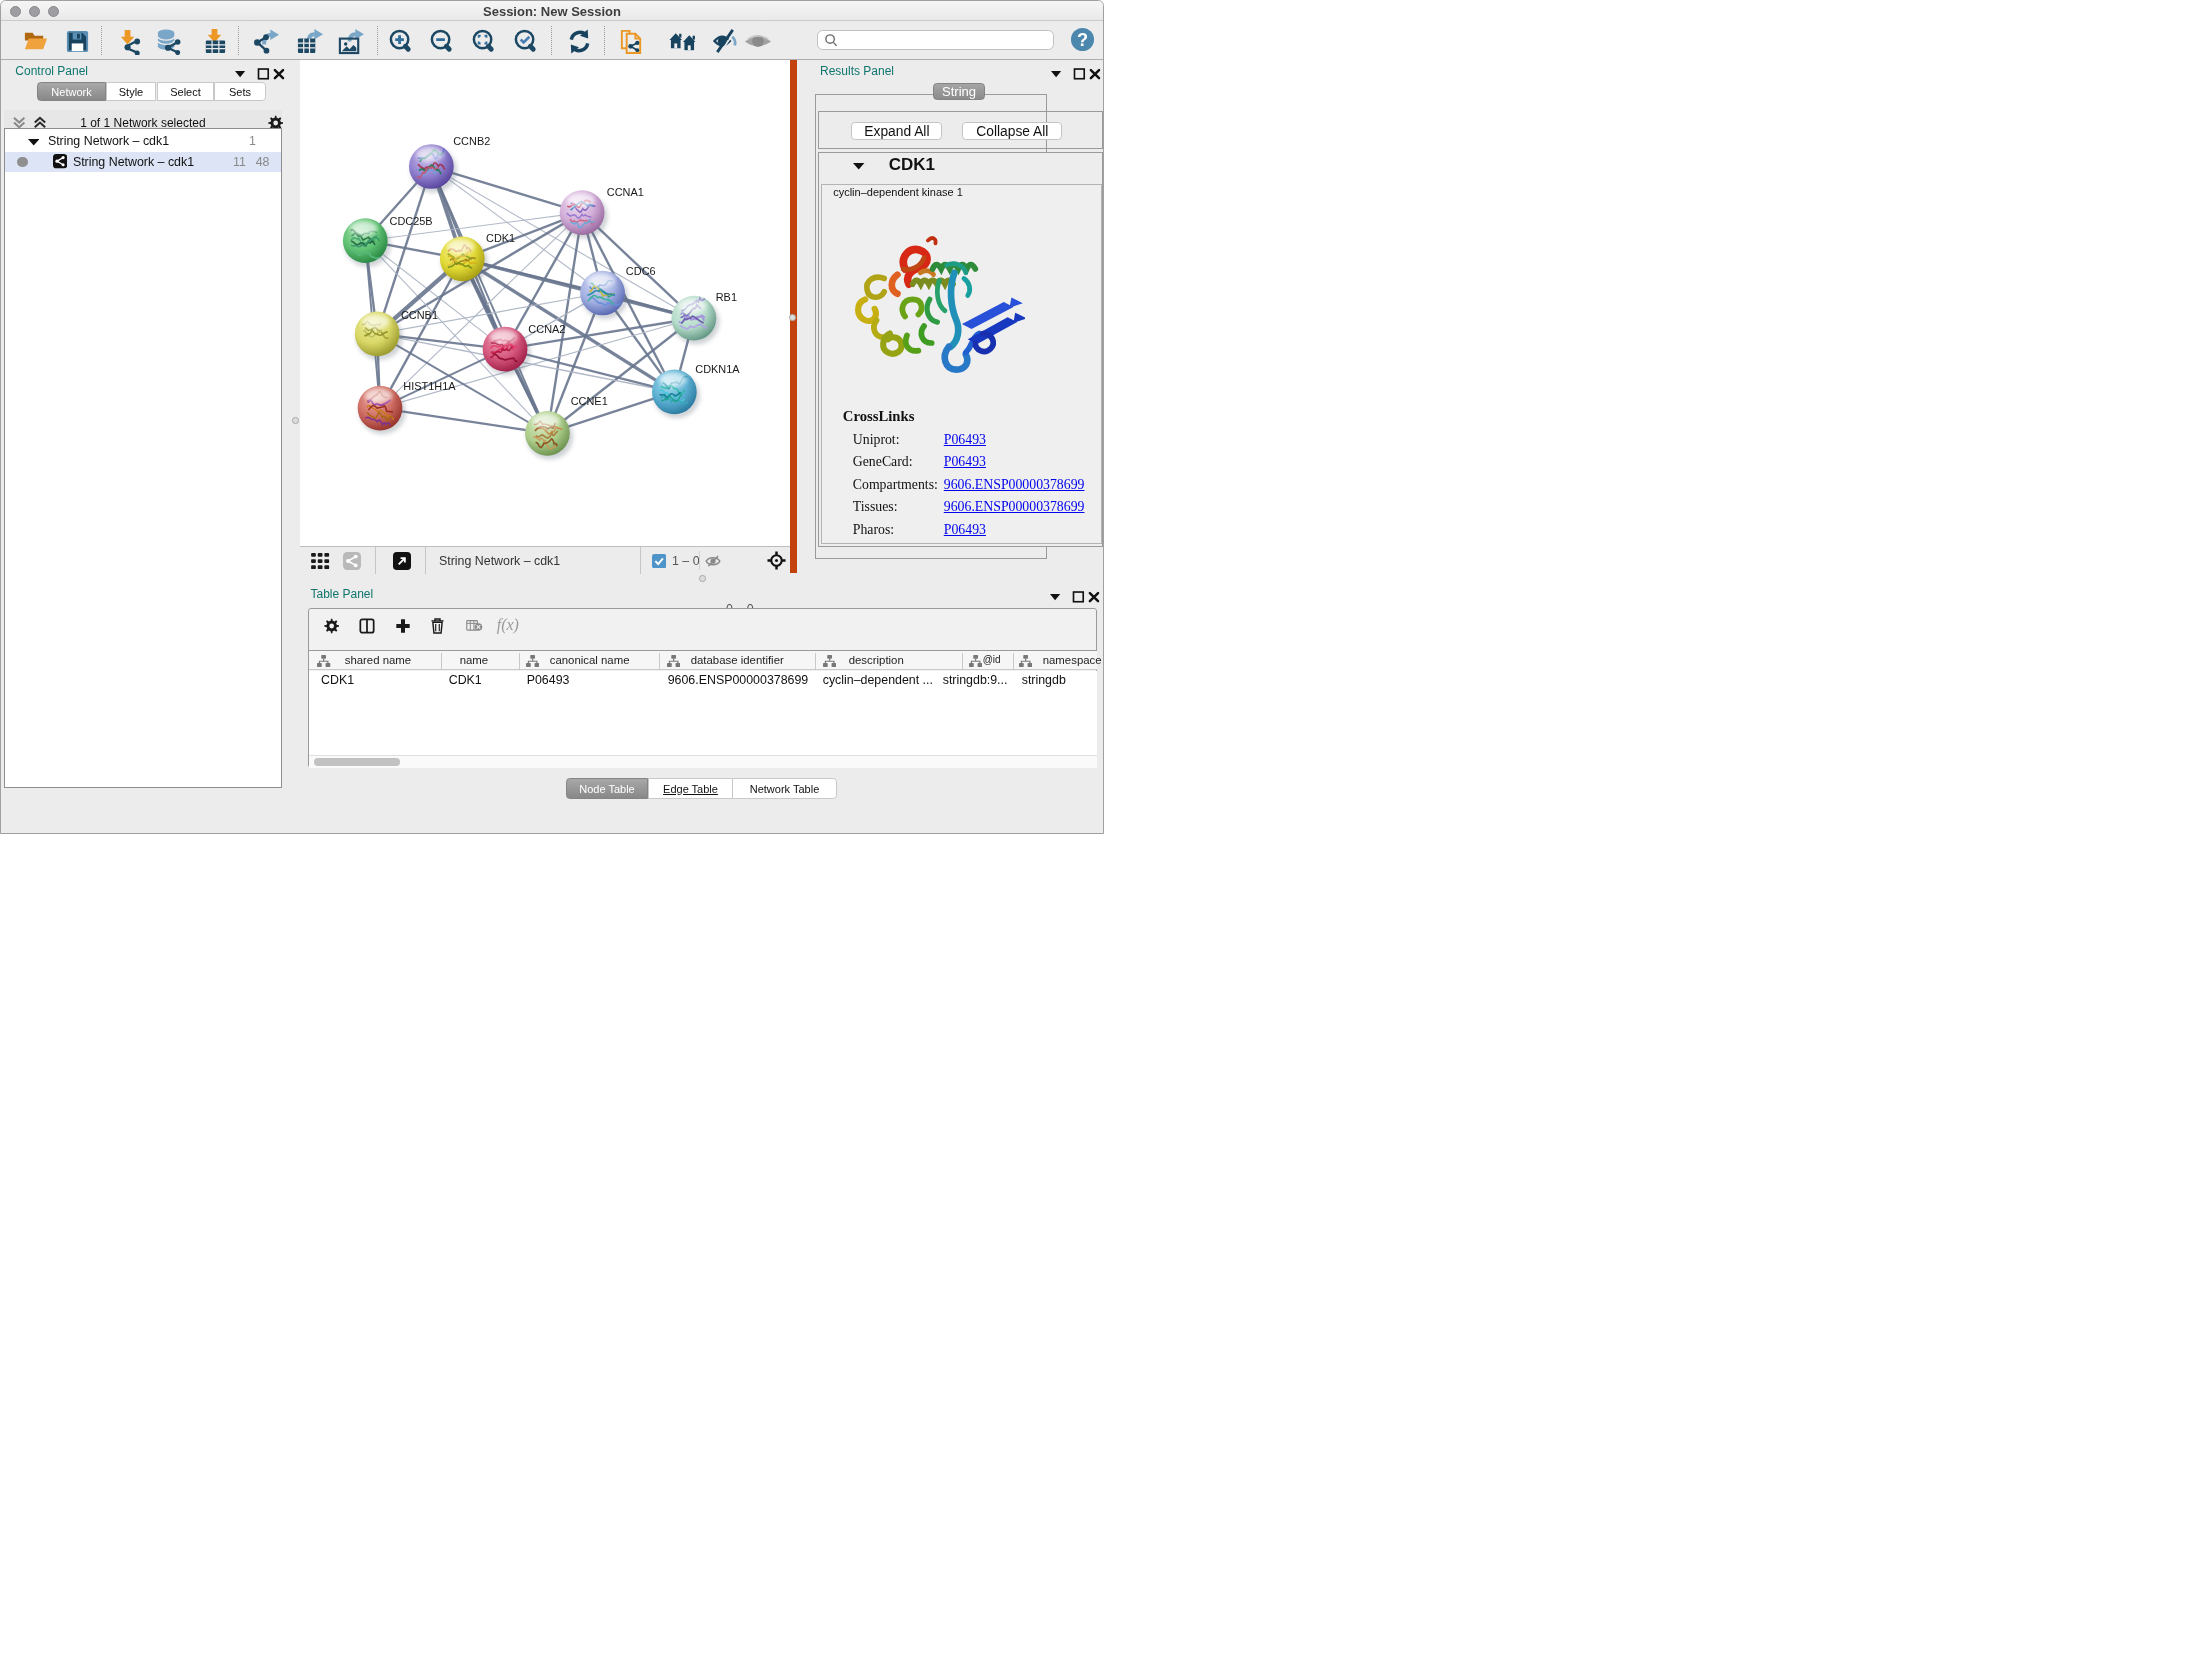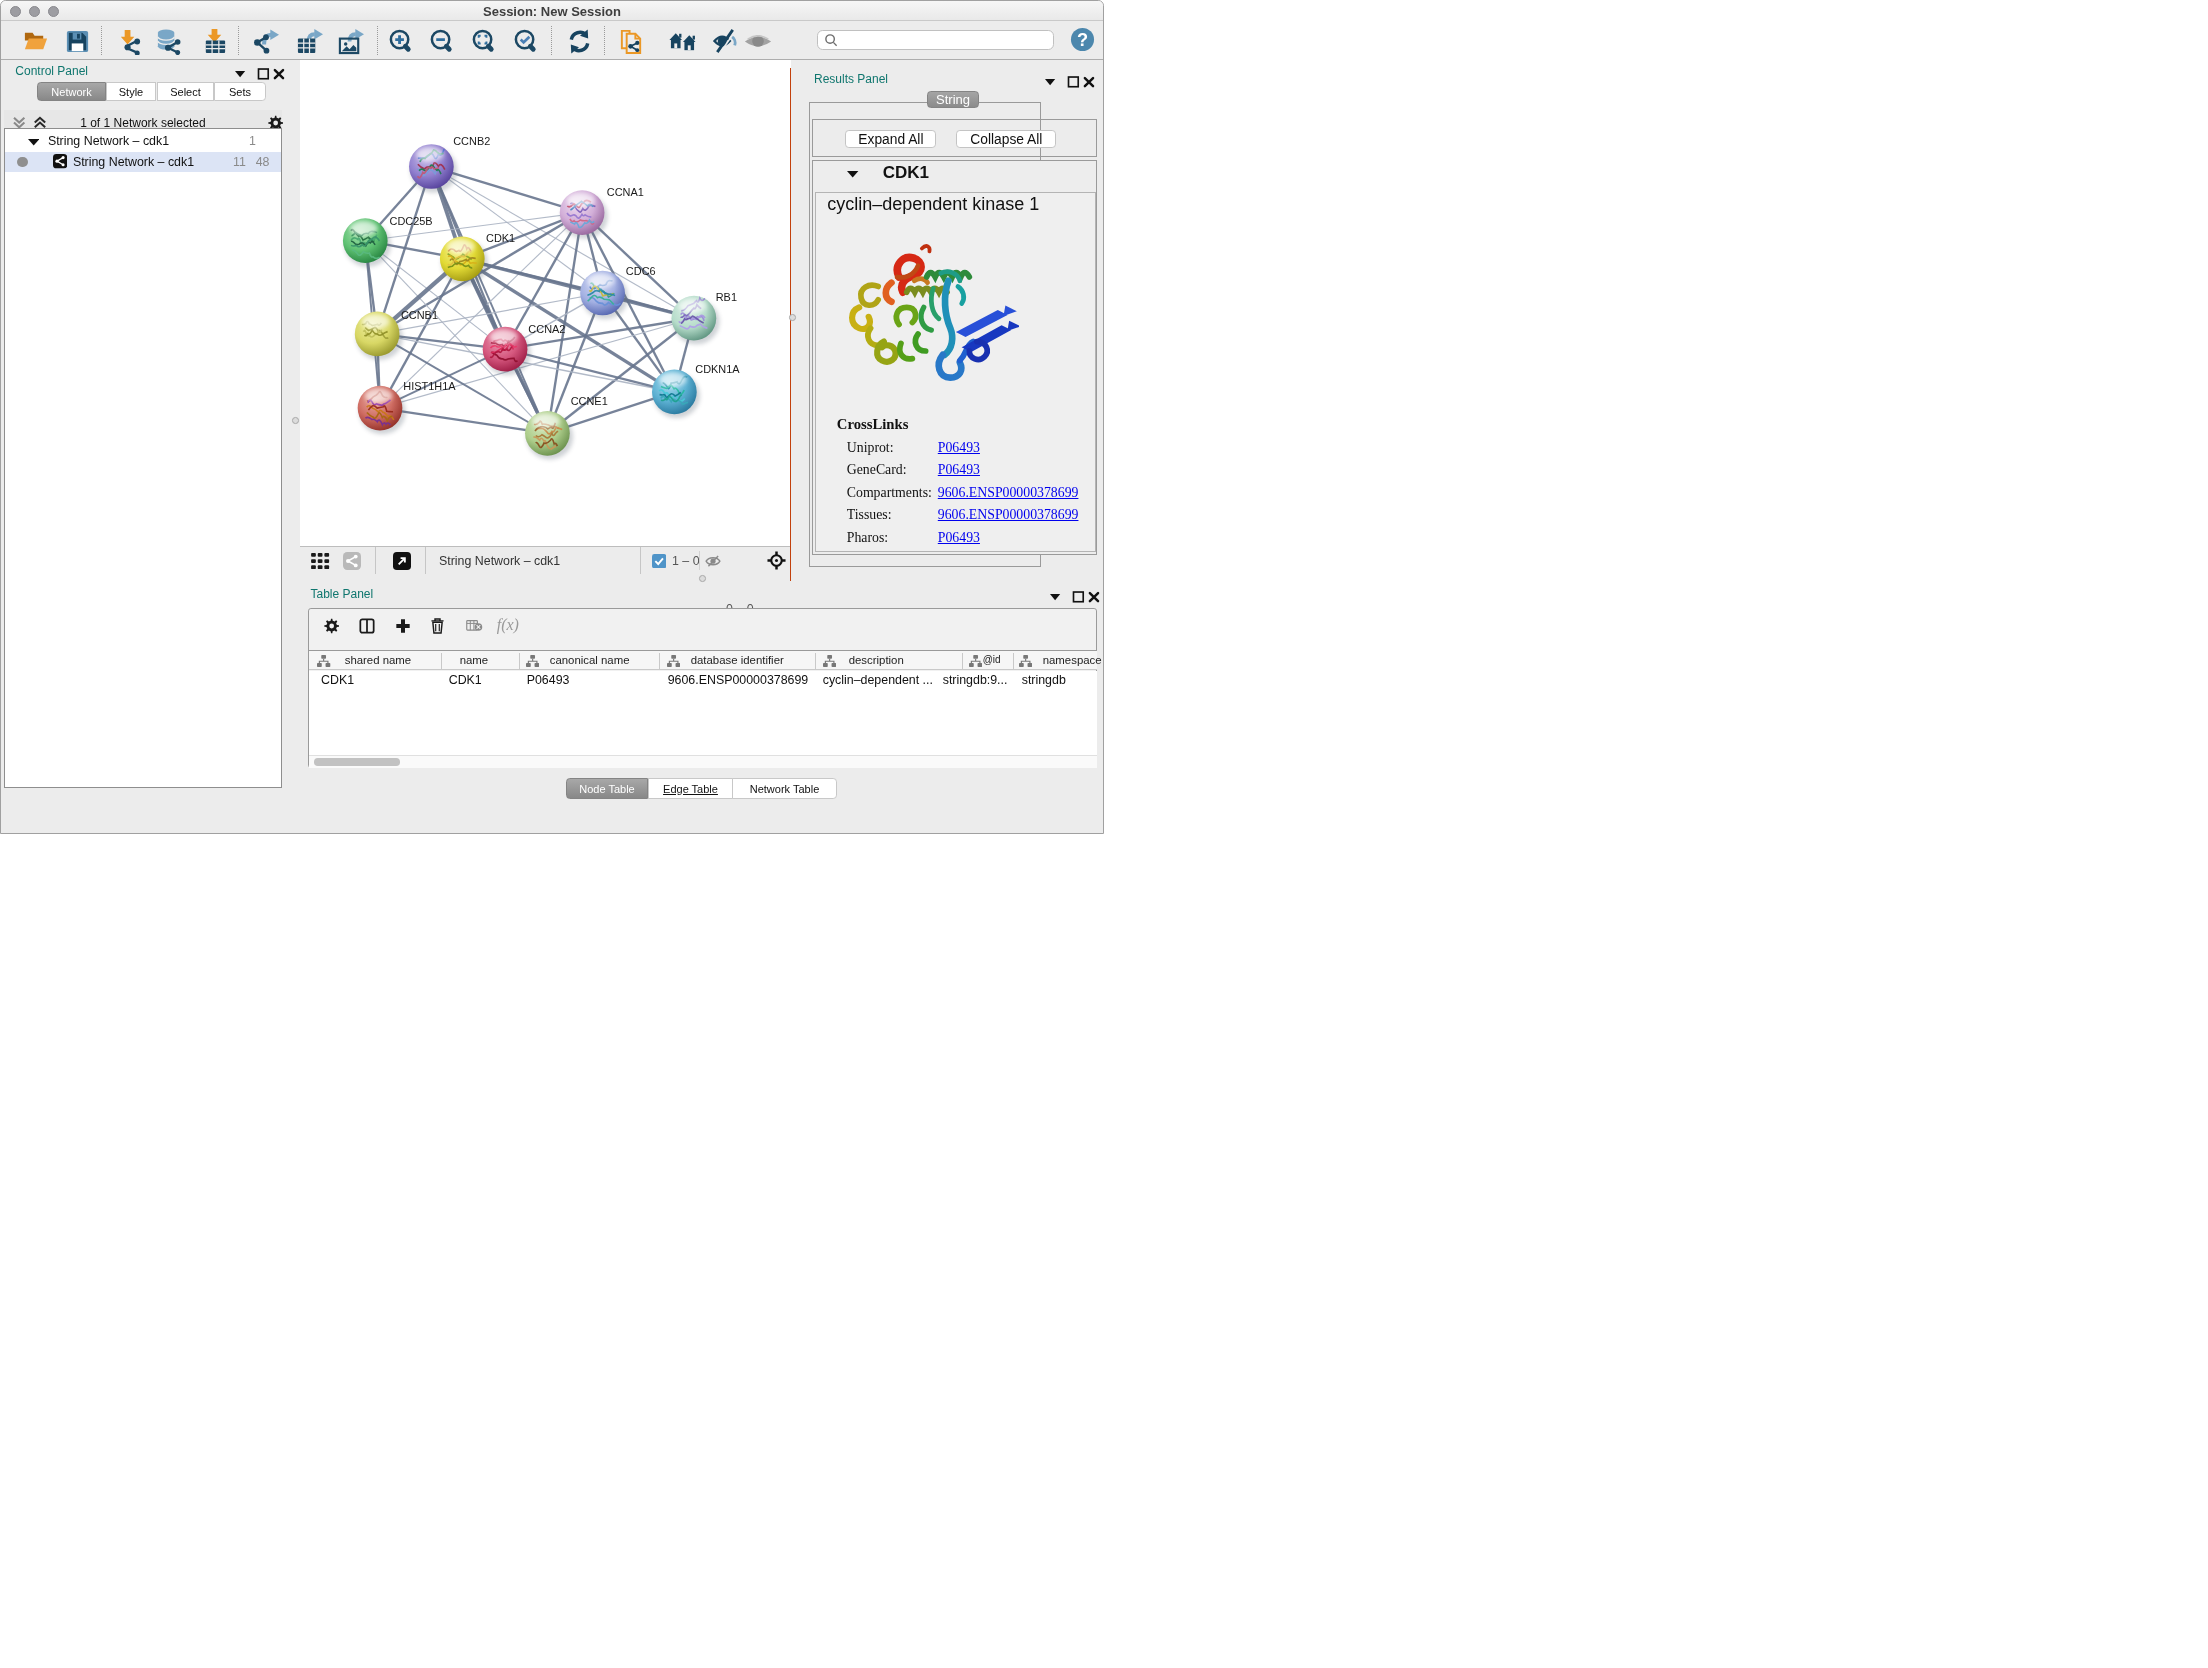--- a/index.html
+++ b/index.html
@@ -31,22 +31,22 @@
 .tabsel { background:linear-gradient(#a8a8a8,#888888); color:#fff; border:1px solid #848484; }
 #subhead { position:absolute; left:1.9px; top:50px; width:278px; height:18px; background:#e7e7e7; }
 #netlist { position:absolute; left:1.9px; top:68px; width:278px; height:660px; background:#fff;
   border:1px solid #8e8e8e; }
 .nrow { position:absolute; left:0; width:100%; height:19px; font-size:12.4px; color:#111; }
 
 #canvas { position:absolute; left:299px; top:59px; width:491px; height:513px; background:#fff; }
 #netbar { position:absolute; left:0px; bottom:0px; width:491px; height:27px; background:#ececec;
   border-top:1px solid #bdbdbd; font-size:12.4px; color:#333; }
 
-#rpanel { position:absolute; left:789px; top:67px; width:314px; height:513px; background:#ececec;
-  border-left:1px solid #c2410c; }
+#rpanel { position:absolute; left:789px; top:59px; width:314px; height:513px; background:#ececec;
+  border-left:7px solid #c2410c; }
 #rtabpane { position:absolute; left:18px; top:34px; width:232px; height:465px; background:#ececec;
   border:1px solid #9a9a9a; }
 .rbox { position:absolute; left:2.4px; width:285px; border:1px solid #9a9a9a; }
 .btn { position:absolute; background:#fff; border:1px solid #c4c4c4; border-radius:3.8px;
   font-size:13.8px; color:#111; text-align:center; }
 
 #tpanel { position:absolute; left:300px; top:584px; width:804px; height:185px; }
 #tbox { position:absolute; left:6.7px; top:23px; width:789px; height:160px; background:#f1f1f1;
   border:1px solid #9a9a9a; border-radius:2.9px; }
 
@@ -580,21 +580,21 @@
       <div class="rbox" style="top:16px;height:38px;">
         <div class="btn" style="left:32px;top:9.5px;width:91px;height:18px;line-height:17px;">Expand All</div>
         <div class="btn" style="left:143px;top:9.5px;width:100px;height:18px;line-height:17px;">Collapse All</div>
       </div>
       <div class="rbox" style="top:57px;height:395px;background:#ededed;">
         <svg style="position:absolute;left:34px;top:8.6px;" width="11.4" height="8.6" viewBox="0 0 12 9">
             <path d="M0 1 l6 7 6 -7 z" fill="#111"></path>
           </svg>
         <div style="position:absolute;left:0;width:185px;top:1.9px;text-align:center;font-size:17px;font-weight:bold;color:#111;">CDK1</div>
         <div style="position:absolute;left:1.4px;top:31px;width:281px;height:360px;border:1px solid #b4b4b4;background:#efefef;">
-          <div style="position:absolute;left:11.4px;top:1px;font-size:18px;color:#111;">cyclin–dependent kinase 1</div>
+          <div style="position:absolute;left:11.4px;top:1px;font-size:11px;color:#111;">cyclin–dependent kinase 1</div>
           <svg style="position:absolute;left:22px;top:46px;" width="181" height="150" viewBox="0 0 190 158">
 <g fill="none" stroke-linecap="round">
 <path d="M88 10 C93 5 97 8 96 13" stroke="#c03010" stroke-width="4"></path>
 <path d="M64 40 C58 28 68 17 79 20 C90 23 90 36 79 39 C70 41 64 48 68 56" stroke="#d62814" stroke-width="8"></path>
 <path d="M56 46 C48 52 48 62 56 66" stroke="#e06020" stroke-width="7"></path>
 <path d="M84 28 C80 38 70 42 62 40" stroke="#c04814" stroke-width="5"></path>
 <path d="M80 44 C86 40 92 42 94 46" stroke="#c87820" stroke-width="5"></path>
 <path d="M93 40 q4 -9 9 0 q4 -9 9 0 q4 -9 9 0 q4 -9 9 0 q4 -9 9 0" stroke="#2e8b3a" stroke-width="6"></path>
 <path d="M72 56 q4 -8 8.5 0 q4 -8 8.5 0 q4 -8 8.5 0 q4 -8 8.5 0 q4 -8 8.5 0" stroke="#7a8c1e" stroke-width="6"></path>
 <path d="M42 50 C32 46 22 52 24 62 C26 72 38 72 42 64" stroke="#b0a416" stroke-width="6"></path>

